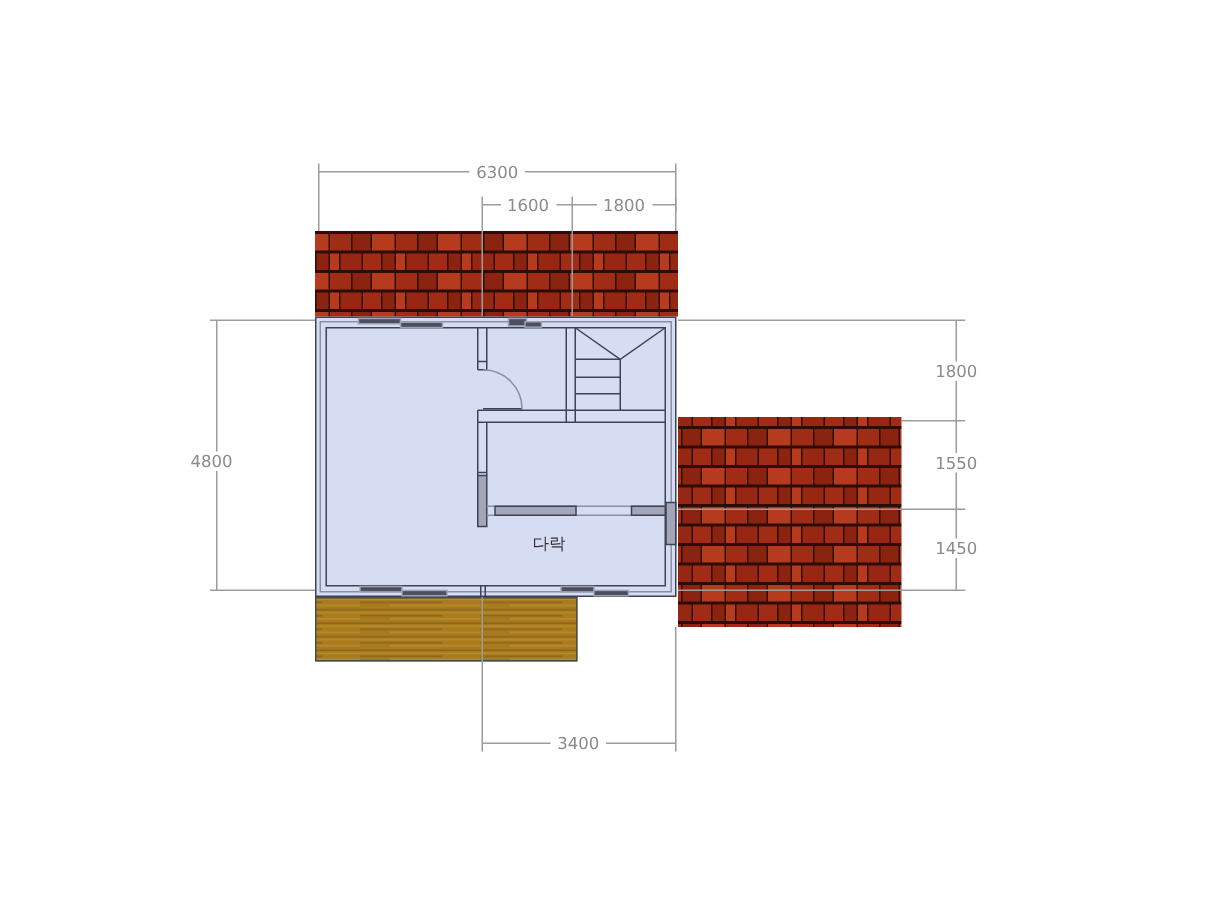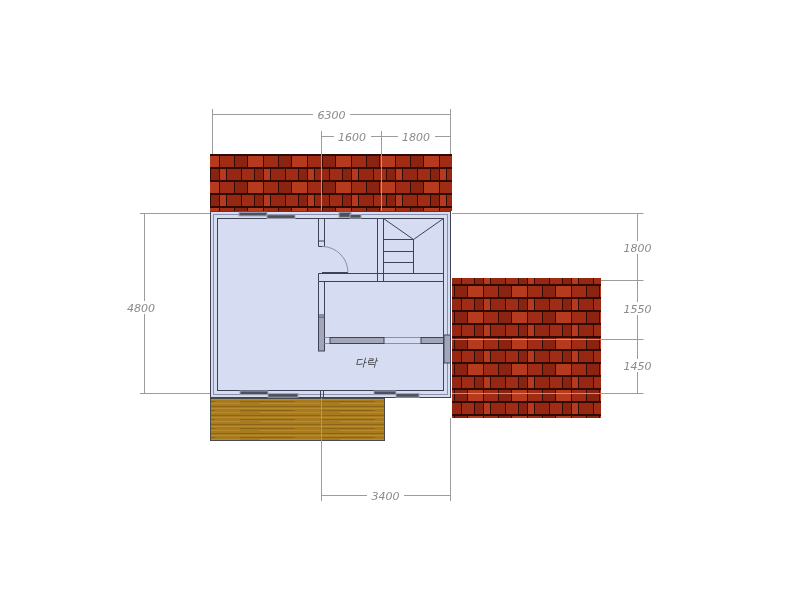--- a/index.html
+++ b/index.html
@@ -1,17 +1,17 @@
 <!DOCTYPE html>
 <html style="--bg: #ffffff; --floor: #d6dcf2; --wall: #3e4257; --wallLight: #8a8fa8; --winDark: #4b4f5e; --winMid: #9fa3b4; --grayFill: #a3a6b8; --dim: #9c9c9c; --dimText: #8b8b8b; --label: #333333; --roofGap: #2e0b05; --roofA: #a12c15; --roofB: #8a2310; --roofC: #b53a1e; --roofD: #962813; --deckBase: #a97b1f; --deckDark: #8a651a; --deckLight: #bb8b2b; --deckLine: #4a4a4a;"><head>
 <meta charset="utf-8">
 <style>
   html,body{margin:0;padding:0;background:#fff;}
   .canvas{position:relative;width:812px;height:600px;background:var(--bg);overflow:hidden;
-          font-family:"DejaVu Sans","Liberation Sans",sans-serif;font-style:italic;}
+          font-family:"DejaVu Sans","Liberation Sans",sans-serif;}
   svg{display:block}
   
   .dim-line{stroke:var(--dim);stroke-width:1;fill:none;}
   .dim-bg{fill:var(--bg);}
   .dim-text{fill:var(--dimText);font-family:"DejaVu Sans","Liberation Sans",sans-serif;
             font-size:11px;text-anchor:middle;}
   .wall{stroke:var(--wall);stroke-width:1;fill:none;}
   .wall-light{stroke:var(--wallLight);stroke-width:1;fill:none;}
   .floor{fill:var(--floor);}
   .gray-fill{fill:var(--grayFill);stroke:var(--wall);stroke-width:1;}

